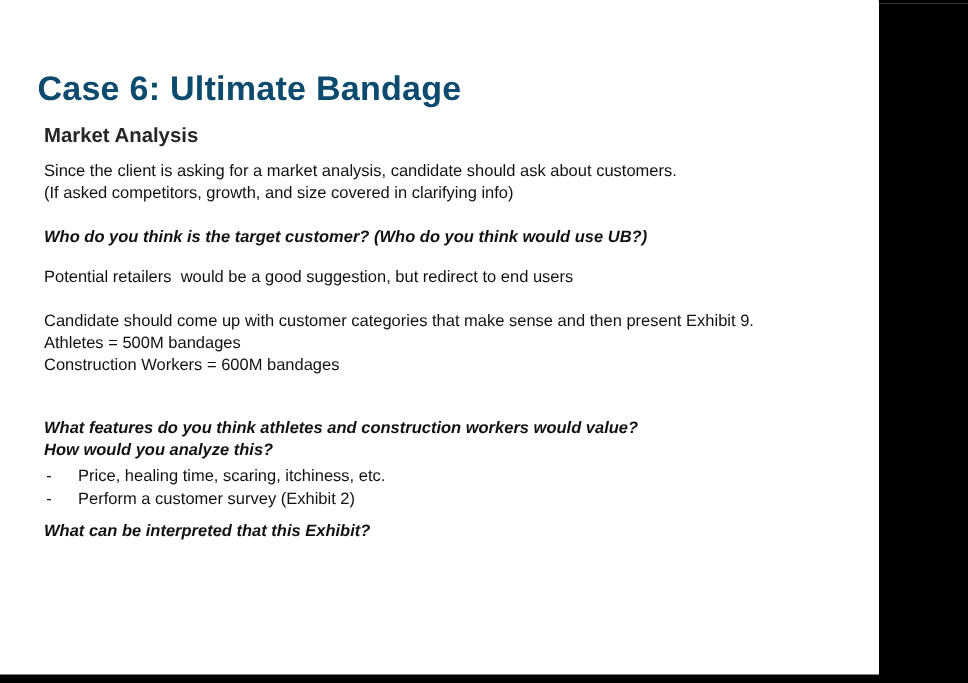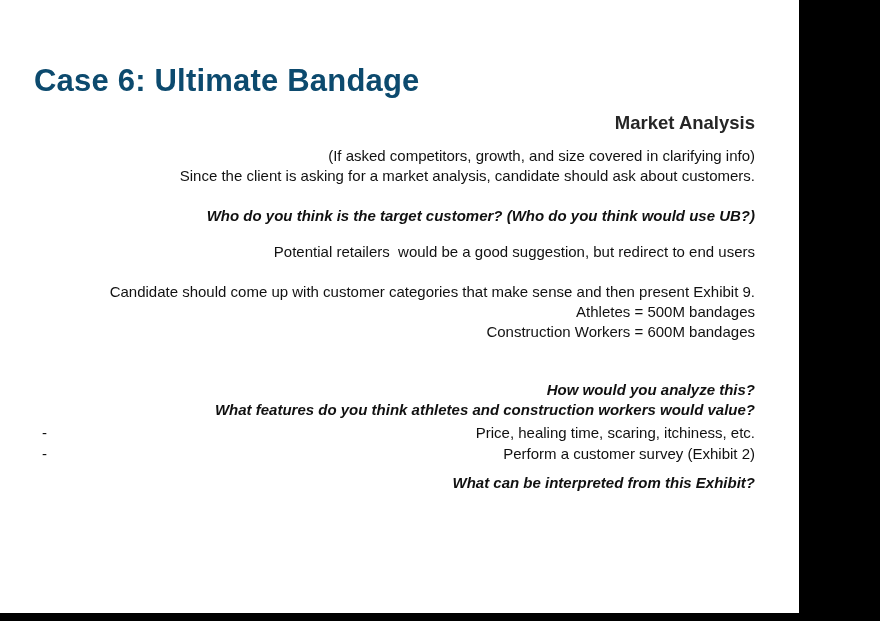--- a/index.html
+++ b/index.html
@@ -69,21 +69,20 @@
     white-space: nowrap;
     margin-top: 22px;
   }
 
   #body-block {
     position: absolute;
     left: 40px;
     top: 112px;
     width: 715px;
     color: #1a1a1a;
-    text-align: right;
   }
 
   .section-heading {
     font-size: 18.5px;
     font-weight: bold;
     color: #262626;
     margin: 0 0 12px 0;
     line-height: 1.2;
   }
 
@@ -133,52 +132,52 @@
   <div id="bg-bottom"></div>
 
   <div id="slide">
 
     <div id="slide-title">Case 6: Ultimate Bandage</div>
 
     <div id="body-block">
 
       <div class="section-heading">Market Analysis</div>
 
+      <p class="para">Since the client is asking for a market analysis, candidate should ask about customers.</p>
       <p class="para">(If asked competitors, growth, and size covered in clarifying info)</p>
-      <p class="para">Since the client is asking for a market analysis, candidate should ask about customers.</p>
 
       <div class="spacer-lg"></div>
 
       <p class="para q">Who do you think is the target customer? (Who do you think would use UB?)</p>
       <p class="para nowrap-pre">Potential retailers  would be a good suggestion, but redirect to end users</p>
 
       <div class="spacer-lg"></div>
 
       <p class="para">Candidate should come up with customer categories that make sense and then present Exhibit 9.</p>
       <p class="para">Athletes = 500M bandages</p>
       <p class="para">Construction Workers = 600M bandages</p>
 
       <div class="spacer-lg"></div>
 
 
       <div class="spacer-md"></div>
 
+      <p class="para q">What features do you think athletes and construction workers would value?</p>
       <p class="para q">How would you analyze this?</p>
-      <p class="para q">What features do you think athletes and construction workers would value?</p>
 
       <ul class="dash-list">
         <li>
           <span class="dash">-</span>
           <span>Price, healing time, scaring, itchiness, etc.</span>
         </li>
         <li>
           <span class="dash">-</span>
           <span>Perform a customer survey (Exhibit 2)</span>
         </li>
       </ul>
 
       <div class="spacer-sm"></div>
 
-      <p class="para q">What can be interpreted from this Exhibit?</p>
+      <p class="para q">What can be interpreted that this Exhibit?</p>
 
     </div>
   </div>
 </div>
 
 </body></html>

